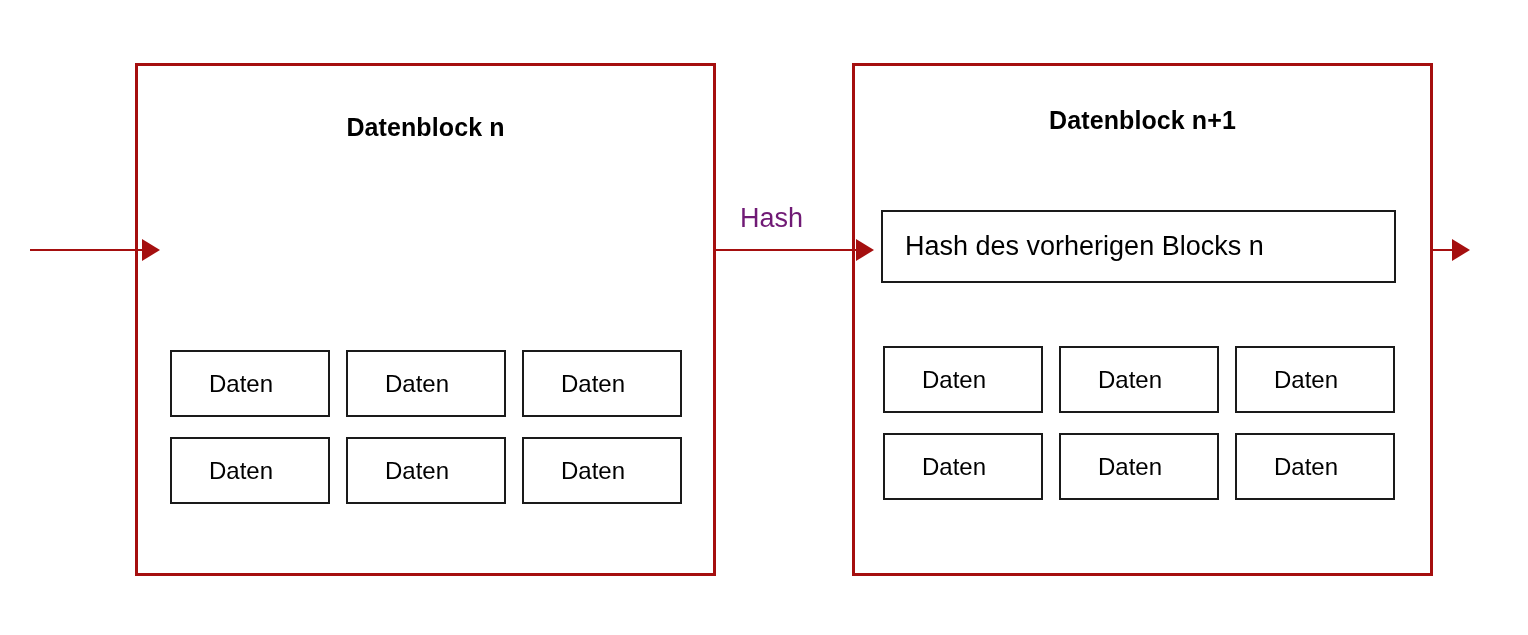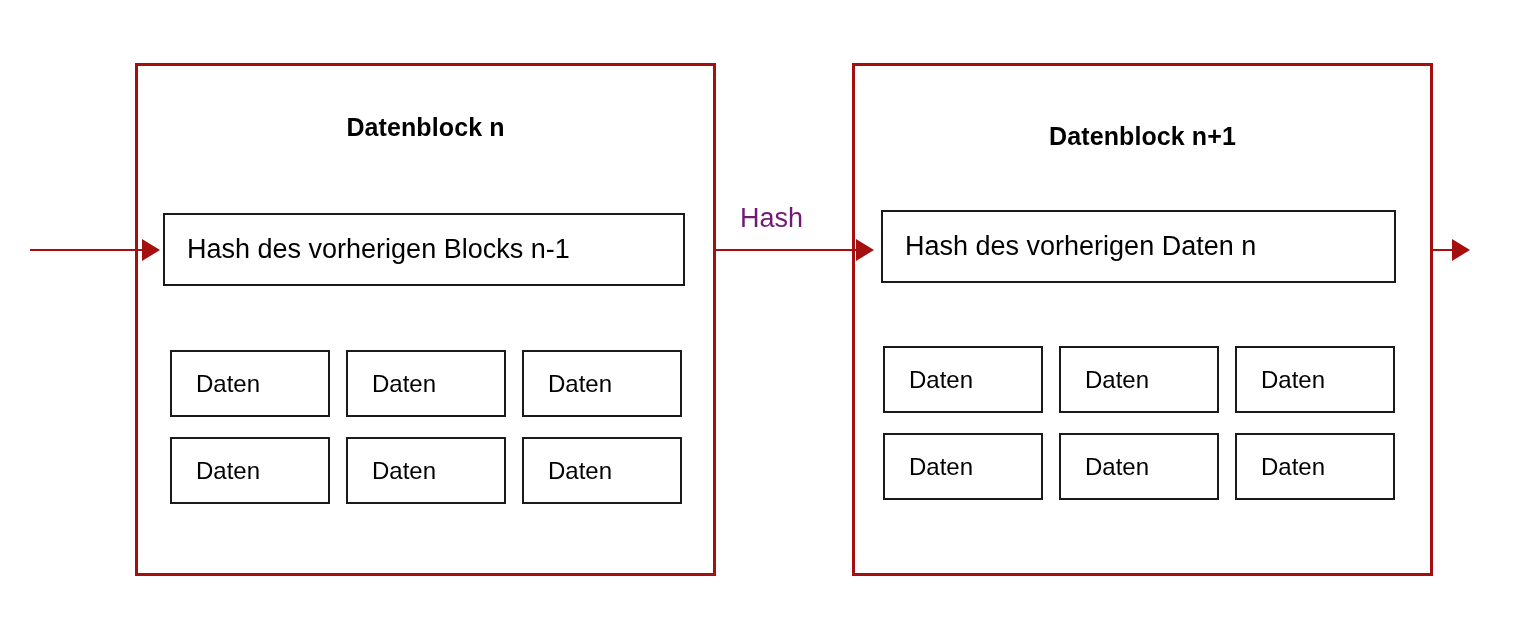--- a/index.html
+++ b/index.html
@@ -35,21 +35,21 @@
     left: 0;
     right: 0;
     text-align: center;
     font-size: 25px;
     font-weight: bold;
     color: #000000;
     letter-spacing: 0.1px;
     white-space: nowrap;
   }
   #block-n  .block-title { top: 47px; }
-  #block-n1 .block-title { top: 56px; }
+  #block-n1 .block-title { top: 40px; }
 
   
   .hash-box {
     position: absolute;
     box-sizing: border-box;
     border: 2px solid #1a1a1a;
     background: #ffffff;
     display: flex;
     align-items: center;
     padding-left: 22px;
@@ -71,21 +71,21 @@
   }
   #block-n  .daten-grid { left: 32px; top: 284px; }
   #block-n1 .daten-grid { left: 28px; top: 280px; }
 
   .daten-cell {
     box-sizing: border-box;
     border: 2px solid #1a1a1a;
     background: #ffffff;
     display: flex;
     align-items: center;
-    padding-left: 24px;
+    padding-left: 37px;
     font-size: 24px;
     color: #000000;
     white-space: nowrap;
   }
 
   
   .arrow-line {
     position: absolute;
     background: #A50F0F;
     height: 2px;
@@ -122,23 +122,20 @@
   }
 </style>
 </head>
 <body>
 
 <div id="canvas">
 
   <div class="block" id="block-n">
     <div class="block-title">Datenblock n</div>
 
-    <div class="hash-box">
-      <span>Hash des vorherigen Blocks n-1</span>
-    </div>
 
     <div class="daten-grid">
       <div class="daten-cell">
           <span>Daten</span>
         </div>
       <div class="daten-cell">
           <span>Daten</span>
         </div>
       <div class="daten-cell">
           <span>Daten</span>
@@ -152,21 +149,21 @@
       <div class="daten-cell">
           <span>Daten</span>
         </div>
     </div>
   </div>
 
   <div class="block" id="block-n1">
     <div class="block-title">Datenblock n+1</div>
 
     <div class="hash-box">
-      <span>Hash des vorherigen Daten n</span>
+      <span>Hash des vorherigen Blocks n</span>
     </div>
 
     <div class="daten-grid">
       <div class="daten-cell">
           <span>Daten</span>
         </div>
       <div class="daten-cell">
           <span>Daten</span>
         </div>
       <div class="daten-cell">

